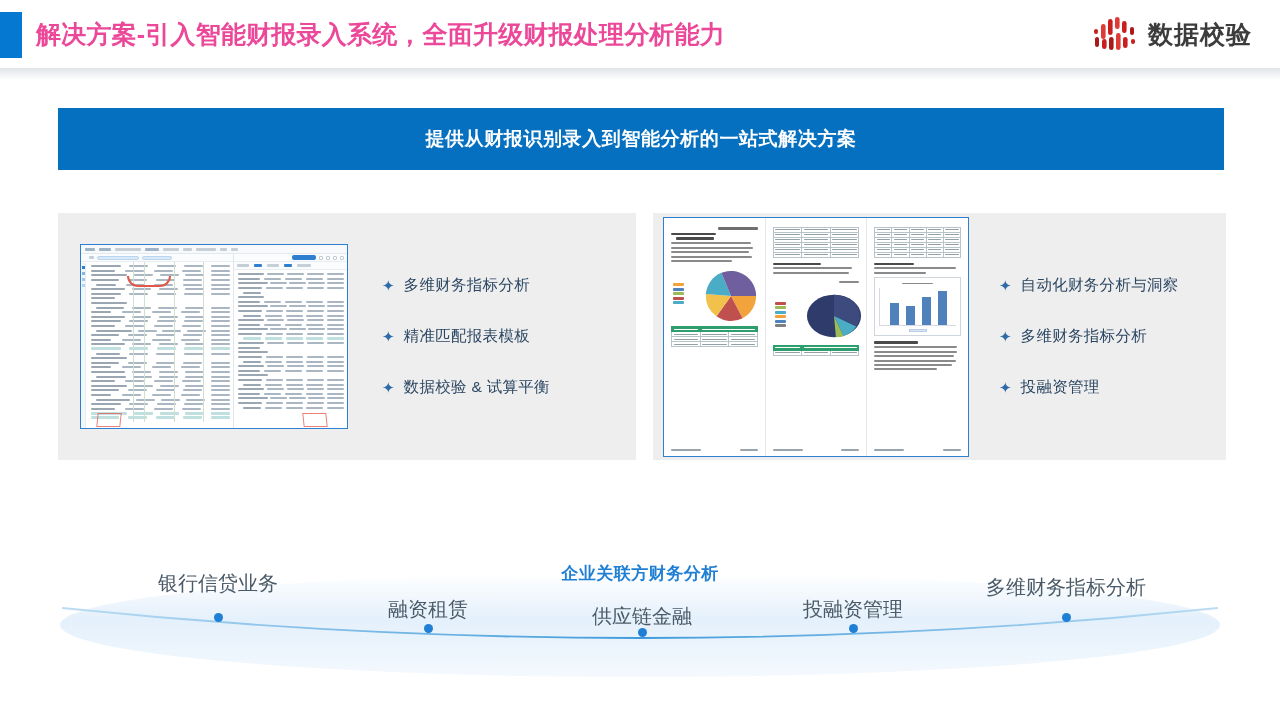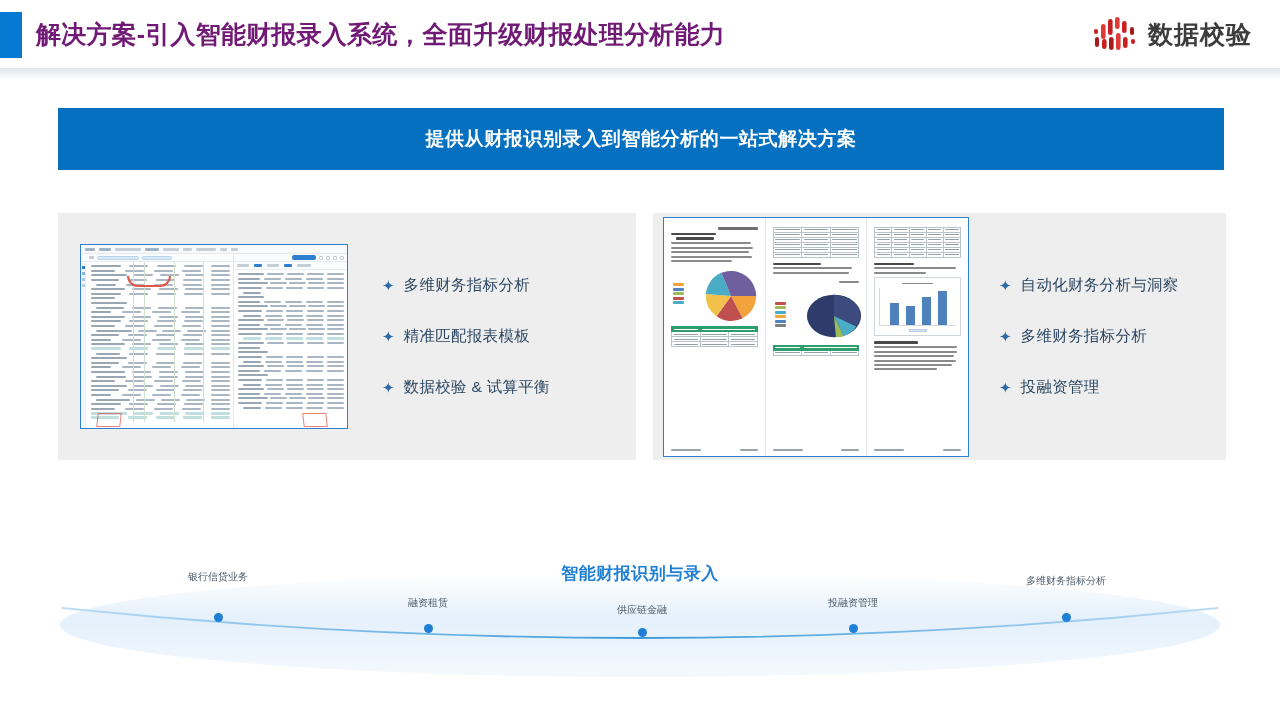--- a/index.html
+++ b/index.html
@@ -23,21 +23,21 @@
     pointer-events:none;
   }
   .header-accent {
     position:absolute; left:0; top:12px; width:22px; height:46px;
     background:#0579d1;
   }
   .header-title {
     position:absolute; left:36px; top:0; height:68px;
     display:flex; align-items:center;
     font-size:25px; font-weight:bold; letter-spacing:.2px;
-    color:#701a75; white-space:nowrap;
+    color:#ec4899; white-space:nowrap;
   }
   .brand {
     position:absolute; right:28px; top:0; height:68px;
     display:flex; align-items:center; gap:10px;
   }
   .brand-mark { width:46px; height:38px; display:block; }
   .brand-name {
     font-size:25px; font-weight:bold; color:#3c3c3c; letter-spacing:1px;
   }
 
@@ -132,21 +132,21 @@
   .bar-legend { width:18px; height:3px; background:#dce6f1; border:.5px solid #b8cce4; margin:3px auto 0; }
 
   
   .scene { position:absolute; left:0; top:540px; width:1280px; height:180px; }
   .scene-title {
     position:absolute; left:0; top:22px; width:1280px; text-align:center;
     color:#1f7fd4; font-size:17px; font-weight:bold; letter-spacing:.5px;
   }
   .scene svg { position:absolute; left:0; top:0; }
   .scene-label {
-    position:absolute; font-size:10px; color:#4a5a68; white-space:nowrap;
+    position:absolute; font-size:20px; color:#4a5a68; white-space:nowrap;
     transform:translateX(-50%);
   }
 </style>
 </head>
 <body>
 
 <div class="header">
   <div class="header-accent"></div>
   <div class="header-title">解决方案-引入智能财报录入系统，全面升级财报处理分析能力</div>
   <div class="brand">
@@ -1077,21 +1077,21 @@
       </linearGradient>
       <linearGradient id="lineG" x1="0" y1="0" x2="1" y2="0">
         <stop offset="0%" stop-color="#bcdcf5"></stop>
         <stop offset="50%" stop-color="#3e9ada"></stop>
         <stop offset="100%" stop-color="#bcdcf5"></stop>
       </linearGradient>
     </defs>
     <ellipse cx="640" cy="85" rx="580" ry="52" fill="url(#blobG)"></ellipse>
     <path d="M 62 68 Q 640 128 1218 68" fill="none" stroke="url(#lineG)" stroke-width="1.8"></path>
   </svg>
-  <div class="scene-title">智能财报识别与录入</div>
+  <div class="scene-title">企业关联方财务分析</div>
   <div id="sceneNodes">
       <div style="position: absolute; width: 9px; height: 9px; border-radius: 50%; background: rgb(31, 127, 212); left: 213.5px; top: 72.5px;"></div>
       <div class="scene-label" style="left: 218px; top: 30px;">银行信贷业务</div>
       <div style="position: absolute; width: 9px; height: 9px; border-radius: 50%; background: rgb(31, 127, 212); left: 423.5px; top: 83.5px;"></div>
       <div class="scene-label" style="left: 428px; top: 56px;">融资租赁</div>
       <div style="position: absolute; width: 9px; height: 9px; border-radius: 50%; background: rgb(31, 127, 212); left: 637.5px; top: 87.5px;"></div>
       <div class="scene-label" style="left: 642px; top: 63px;">供应链金融</div>
       <div style="position: absolute; width: 9px; height: 9px; border-radius: 50%; background: rgb(31, 127, 212); left: 848.5px; top: 83.5px;"></div>
       <div class="scene-label" style="left: 853px; top: 56px;">投融资管理</div>
       <div style="position: absolute; width: 9px; height: 9px; border-radius: 50%; background: rgb(31, 127, 212); left: 1061.5px; top: 72.5px;"></div>

